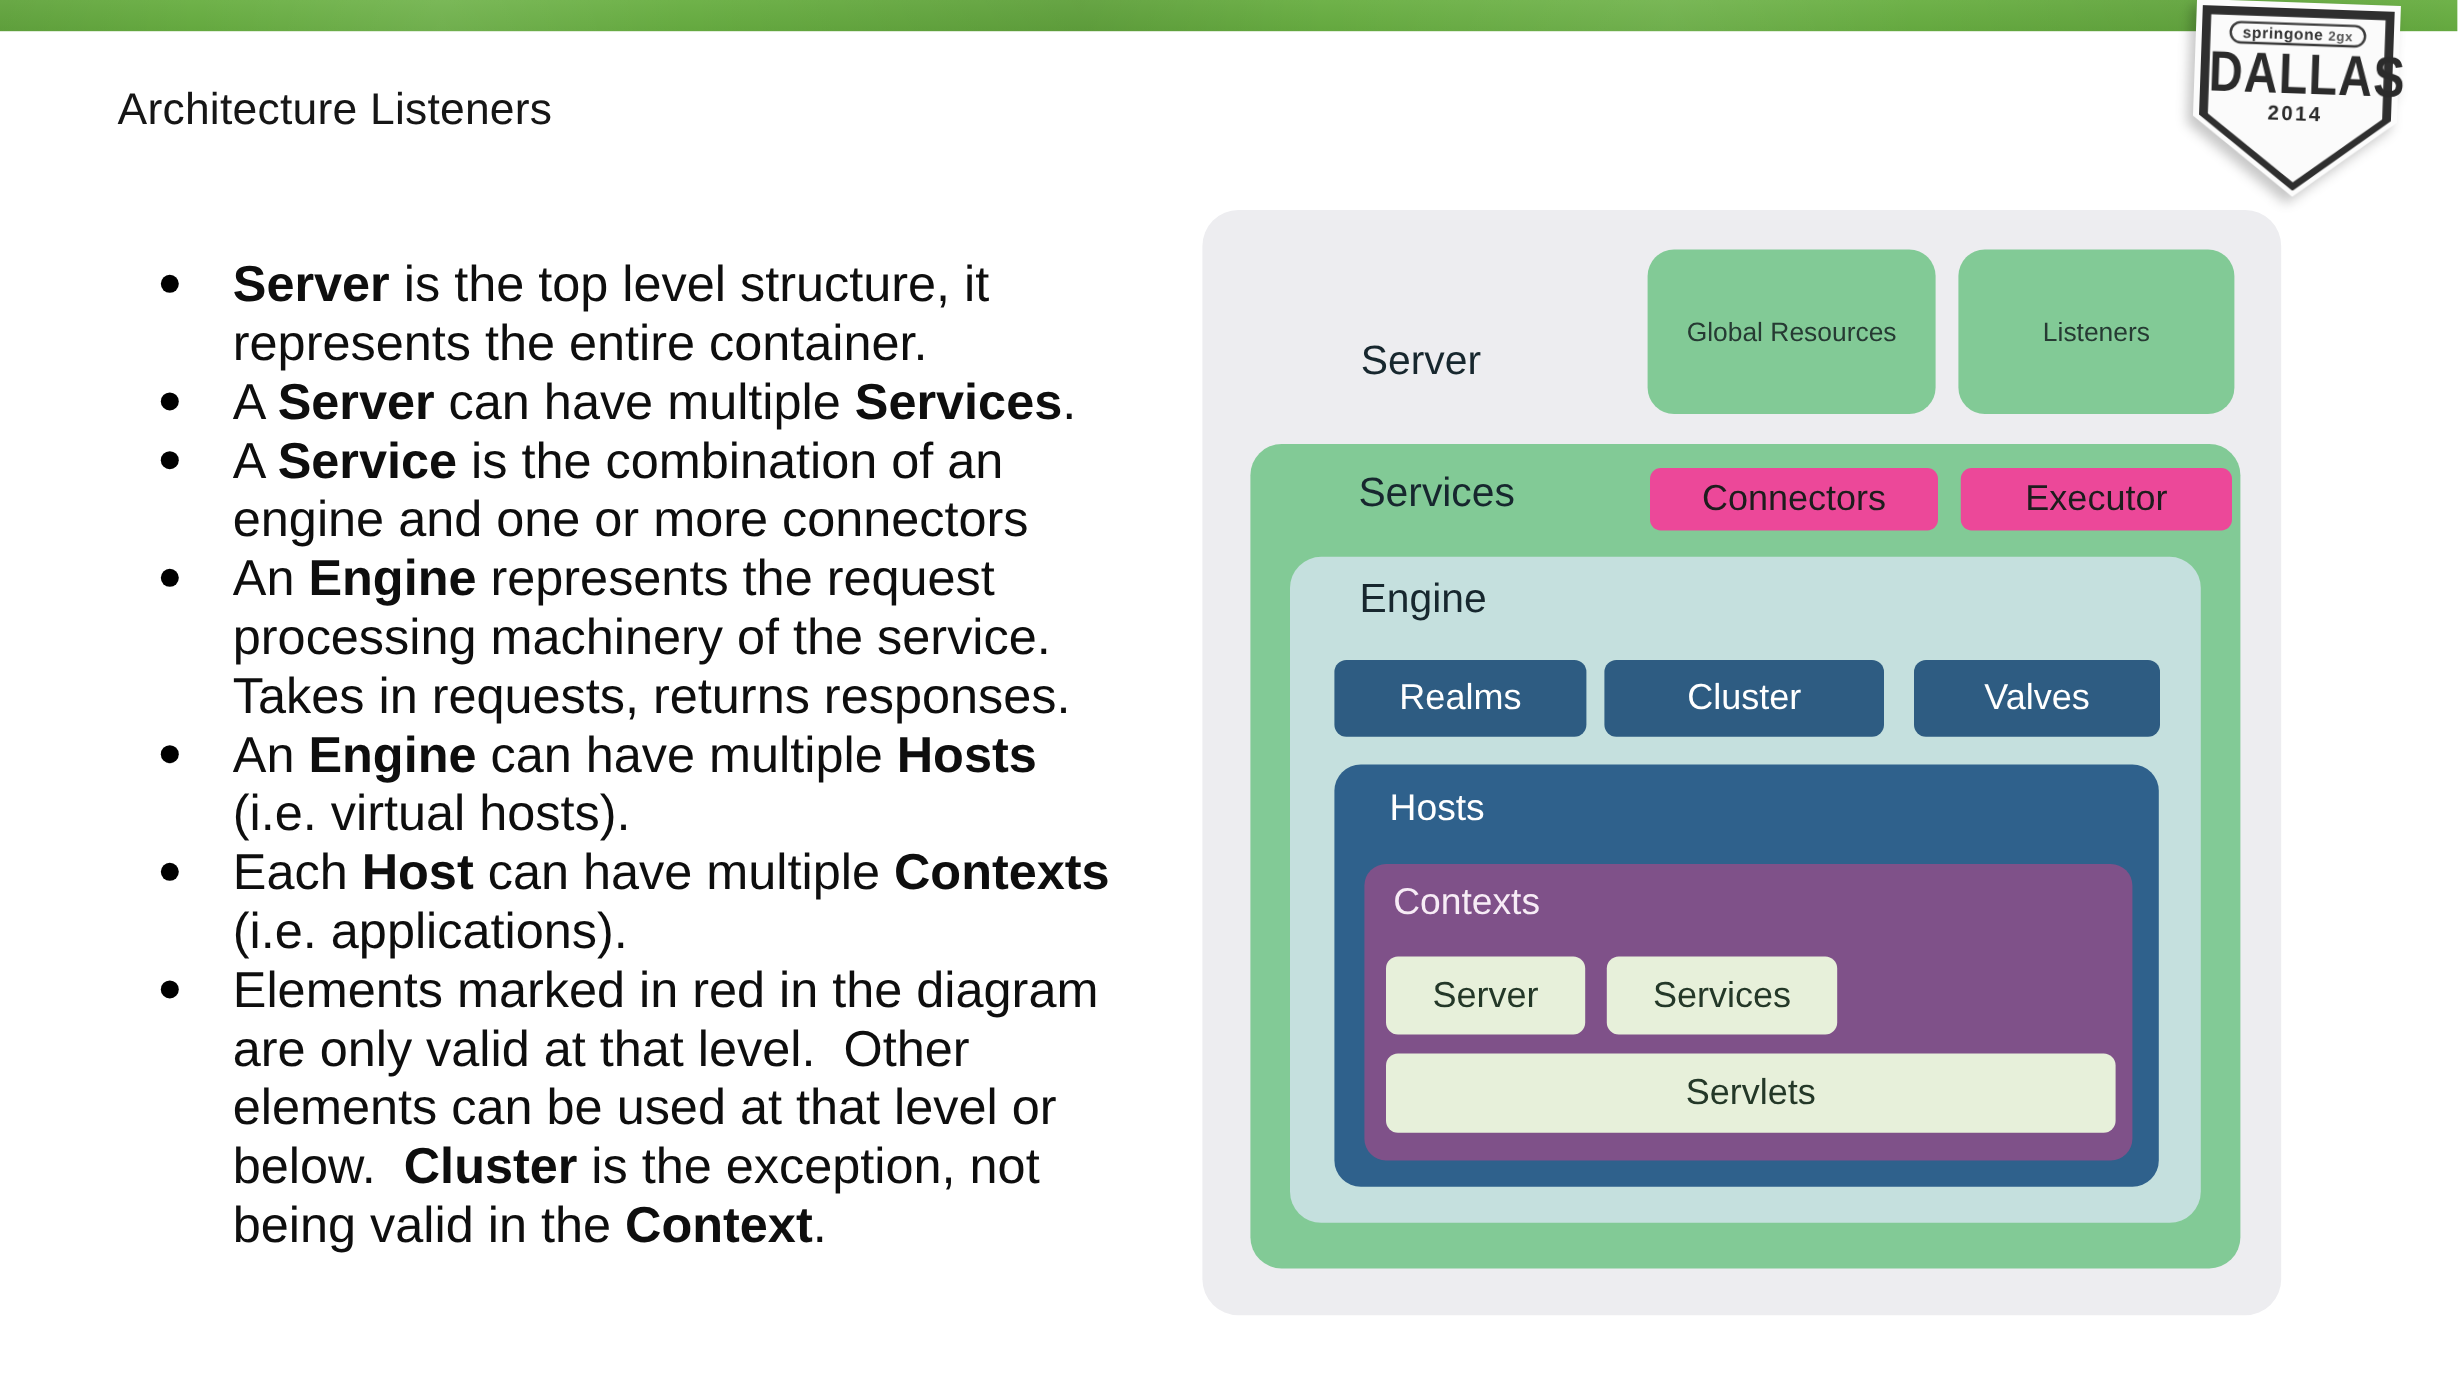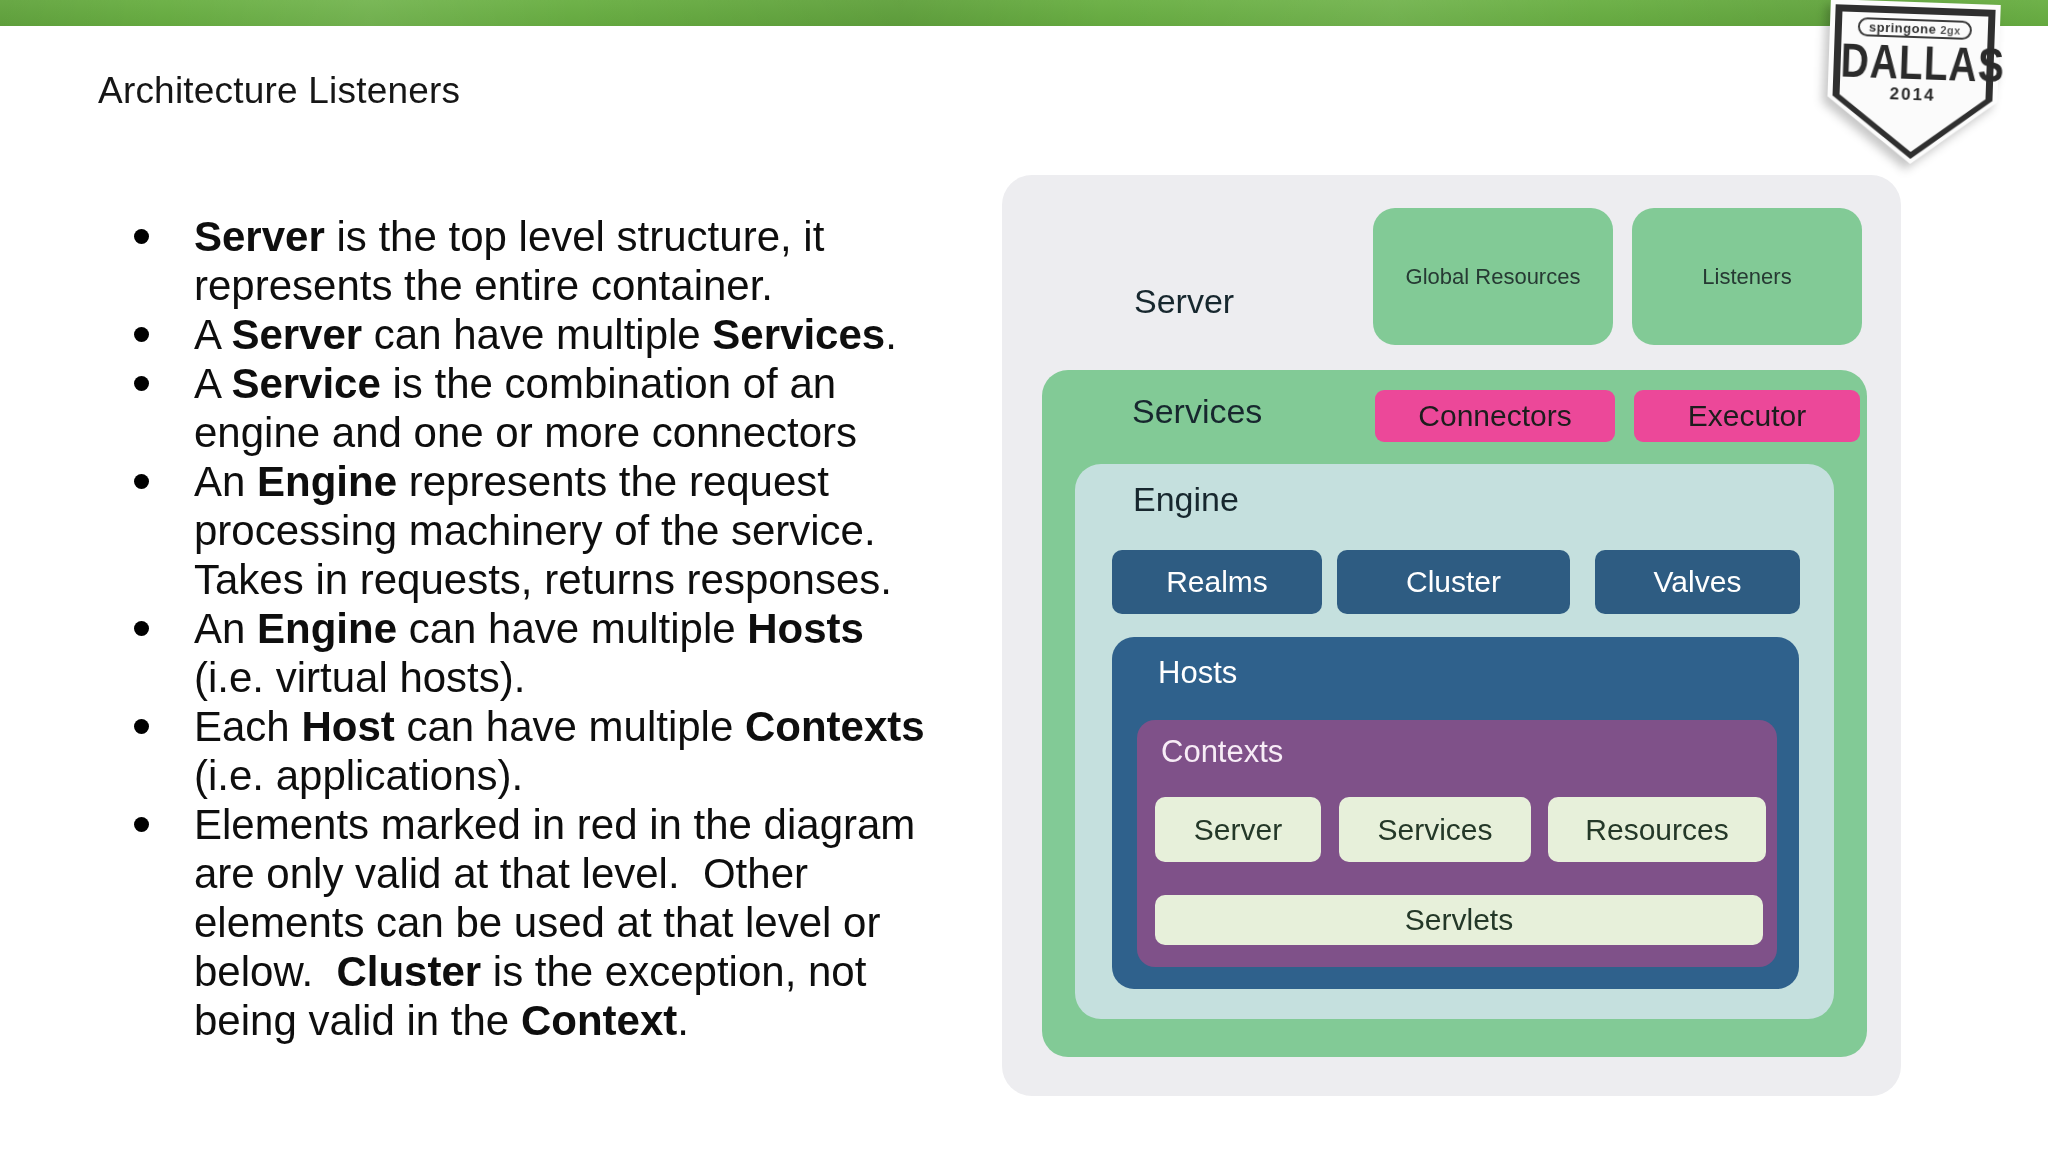--- a/index.html
+++ b/index.html
@@ -129,21 +129,21 @@
   .contexts-label{left:24px;top:14px;font-size:31px;color:#f7ecf6;}
 
   .pale{
     position:absolute;background:var(--pale-box,#e7f0da);border-radius:10px;
     display:flex;align-items:center;justify-content:center;
     font-size:30px;color:#243828;
   }
   .loader-box{left:18px;top:77px;width:166px;height:65px;}
   .manager-box{left:202px;top:77px;width:192px;height:65px;}
   .resources-box{left:411px;top:77px;width:218px;height:65px;}
-  .servlets-box{left:18px;top:158px;width:608px;height:50px;margin-top:17px;}
+  .servlets-box{left:18px;top:158px;width:608px;height:66px;}
 </style>
 </head>
 <body>
 
 <div class="topbar"></div>
 
 <div class="badge-wrap">
   <div class="badge-layer badge-outer"></div>
   <div class="badge-layer badge-band"></div>
   <div class="badge-layer badge-inner"></div>
@@ -186,19 +186,18 @@
       <div class="chip cluster-box">Cluster</div>
       <div class="chip valves-box">Valves</div>
 
       <div class="hosts">
         <div class="lbl hosts-label">Hosts</div>
 
         <div class="contexts">
           <div class="lbl contexts-label">Contexts</div>
           <div class="pale loader-box">Server</div>
           <div class="pale manager-box">Services</div>
-          <div class="pale resources-box">Resources</div>
           <div class="pale servlets-box">Servlets</div>
         </div>
       </div>
     </div>
   </div>
 </div>
 
 </body></html>

